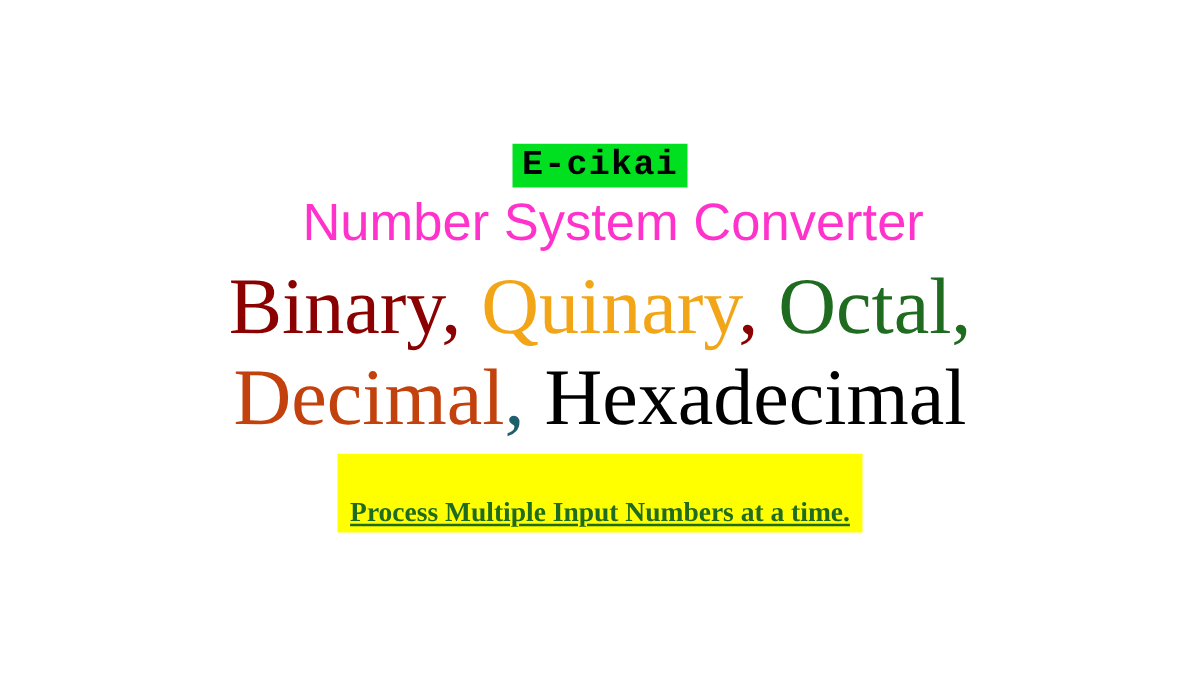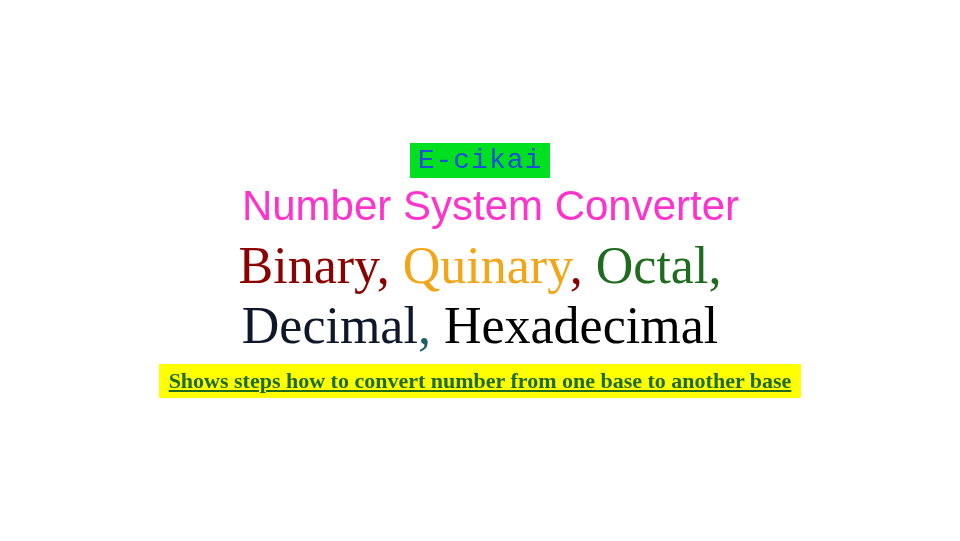--- a/index.html
+++ b/index.html
@@ -12,47 +12,47 @@
       height: 541px;
       background: #ffffff;
       display: flex;
       flex-direction: column;
       align-items: center;
       justify-content: center;
       font-family: Georgia, 'Times New Roman', serif;
     }
     .brand {
       background: #00e020;
-      color: #1d4ed8;
-      font-weight: normal;
+      color: #000000;
+      font-weight: bold;
       font-size: 28px;
       padding: 2px 8px;
       font-family: 'Courier New', monospace;
       letter-spacing: 1px;
     }
     .title {
       color: #ff33cc;
       font-size: 42px;
       font-family: 'Trebuchet MS', Arial, sans-serif;
       font-weight: normal;
       margin-top: 4px;
       margin-left: 21px;
     }
     .systems {
-      font-size: 52px;
+      font-size: 64px;
       font-weight: normal;
       text-align: center;
       line-height: 1.15;
       margin-top: 6px;
       font-family: Georgia, serif;
     }
     .binary { color: #8b0000; }
     .quinary { color: #f2a516; }
     .octal { color: #1f6b1f; }
-    .decimal { color: #0f172a; }
+    .decimal { color: #c2410c; }
     .hexadecimal { color: #000000; }
     .converter { color: #8b0000; }
     .comma-dark { color: #8b0000; }
     .comma-green { color: #1f6b1f; }
     .comma-teal { color: #1f5e6b; }
     .footer {
       background: #ffff00;
       color: #1f6b1f;
       font-weight: bold;
       text-decoration: underline;
@@ -70,14 +70,15 @@
 <div class="brand">E-cikai</div>
 
 <div class="title">Number System Converter</div>
 
 <div class="systems">
   <span class="binary">Binary</span><span class="comma-dark">, </span><span class="quinary">Quinary</span><span class="comma-dark">, </span><span class="octal">Octal</span><span class="comma-green">,</span><br>
   <span class="decimal">Decimal</span><span class="comma-teal">, </span><span class="hexadecimal">Hexadecimal</span><br>
 </div>
 
 <div class="footer">
-  <span>Shows steps how to convert number from one base to another base</span><br>
+  <br>
+  <span>Process Multiple Input Numbers at a time.</span>
 </div>
 
 </body></html>

